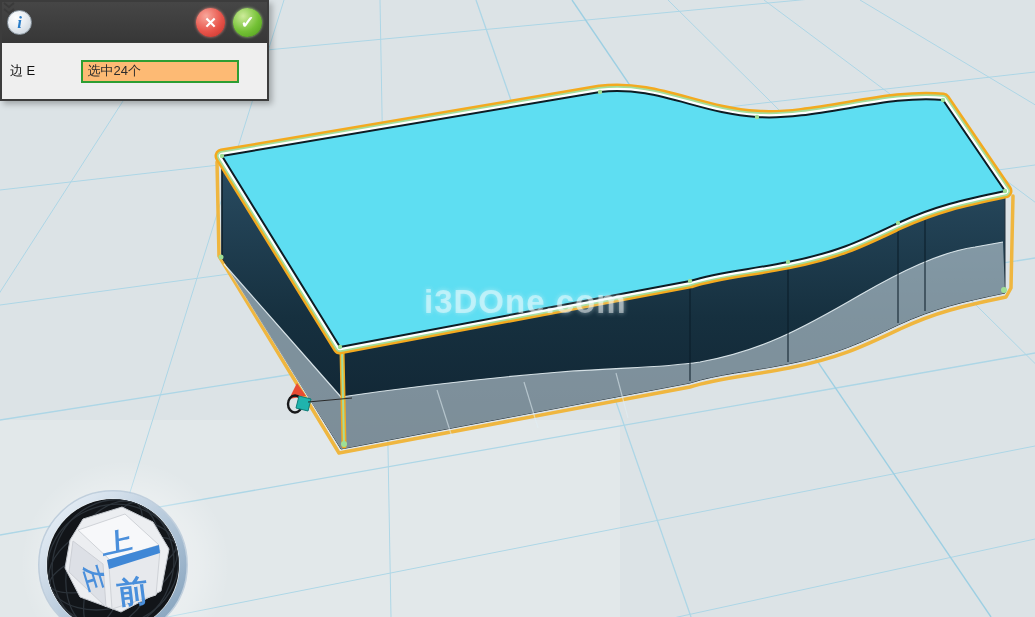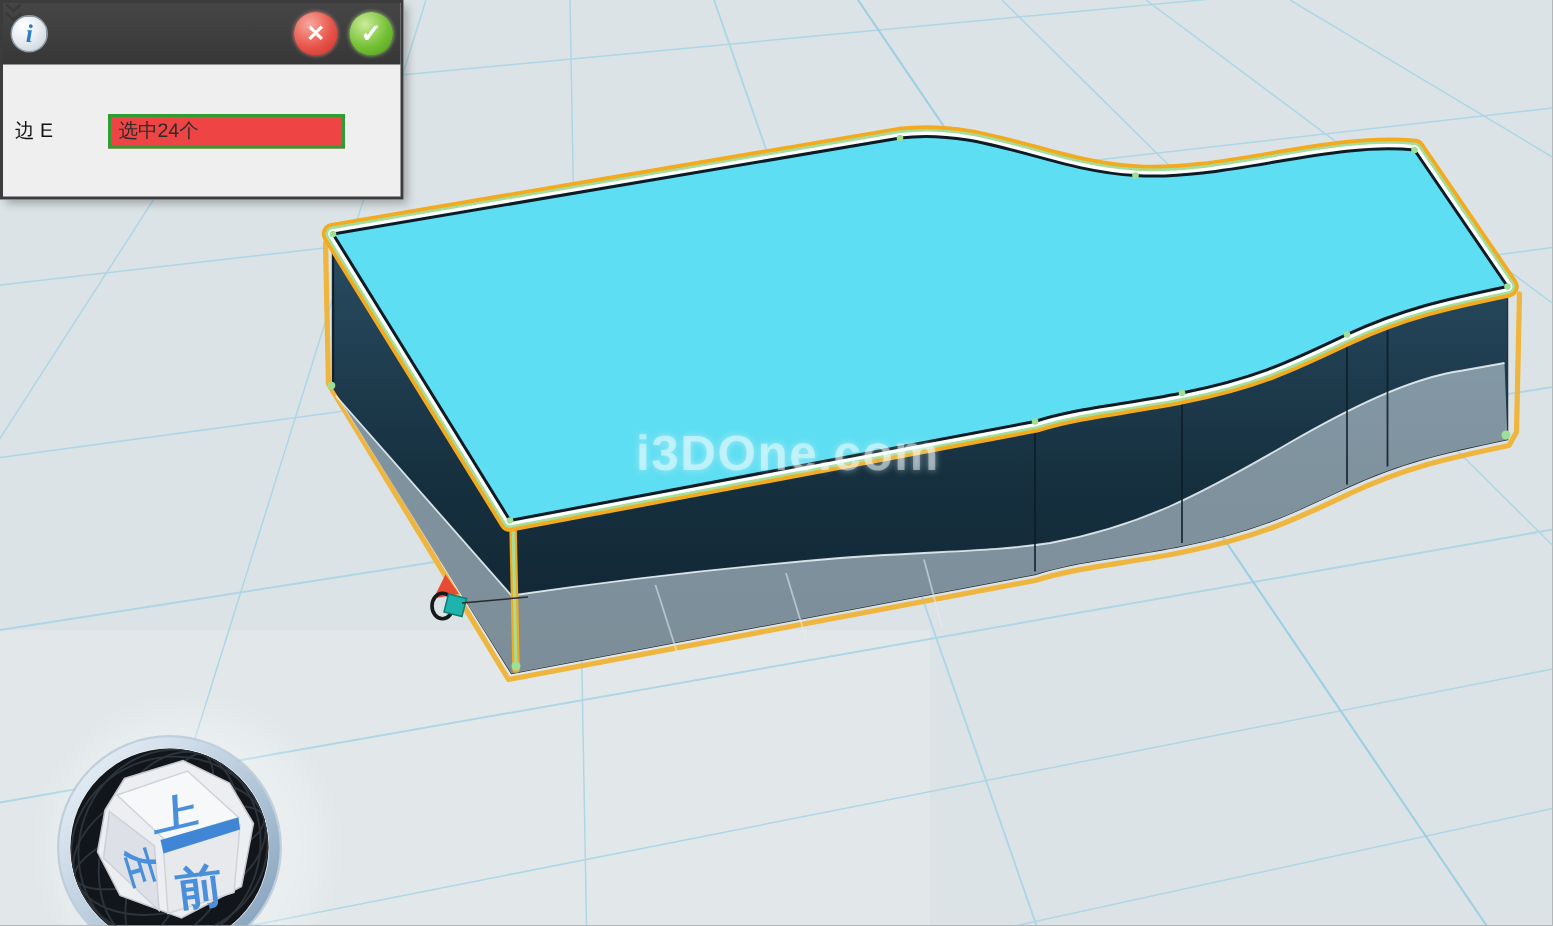--- a/index.html
+++ b/index.html
@@ -44,25 +44,25 @@
   .btn-cancel{
     background:radial-gradient(circle at 35% 28%,#f8a79b 0%,#e8544a 55%,#c62f28 100%);
     box-shadow:0 0 3px rgba(255,150,140,0.8);
   }
   .btn-confirm{
     background:radial-gradient(circle at 35% 28%,#cdeb9a 0%,#74c135 55%,#4c9a1a 100%);
     box-shadow:0 0 3px rgba(190,240,150,0.8);
     font-size:17px;
   }
   .dlg-body{
-    height:56px;display:flex;align-items:center;padding:16px 8px;
+    height:56px;display:flex;align-items:center;padding:0 8px;justify-content:space-between;
   }
   .field-label{font-size:13px;color:#111;width:62px;}
   .field-input{
-    width:144px;height:19px;border:2px solid #2e9e32;background:#ef4444;
+    width:144px;height:19px;border:2px solid #2e9e32;background:#fdba74;
     font-size:13px;color:#2c2c2c;padding:0 5px;outline:none;
     font-family:inherit;
   }
   .expander{
     margin-left:8px;background:none;border:none;cursor:pointer;padding:2px;
     display:flex;align-items:center;
   }
 </style>
 </head>
 <body>

